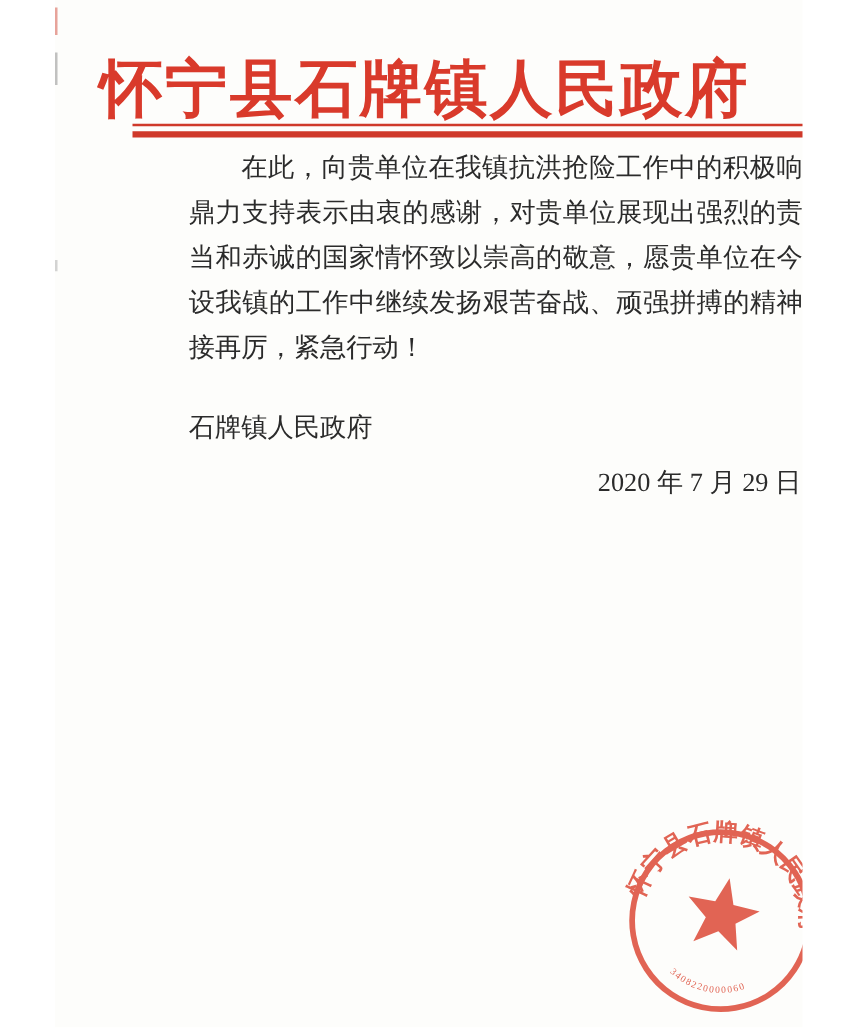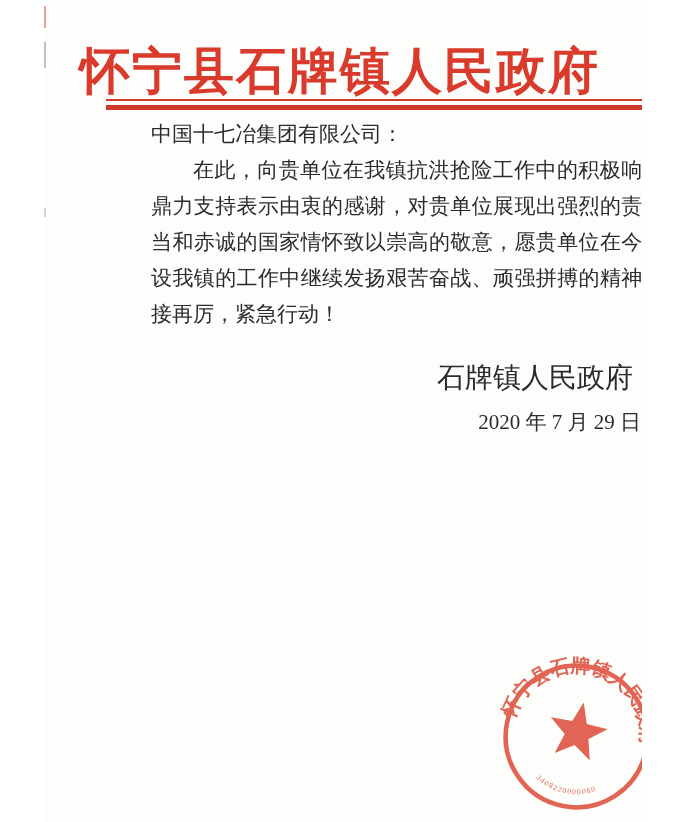--- a/index.html
+++ b/index.html
@@ -33,23 +33,22 @@
     line-height:36px;
     color:#2b2b2b;
     text-align:justify;
     text-justify:inter-ideograph;
   }
   .letter-body p{margin:0;}
   .para{text-indent:2em;}
   
   .closing{margin-top:26px;}
   .signature-line{
-    text-align:right;
     padding-right:52px;
-    font-size:28px;
+    font-size:21px;
     line-height:40px;
   }
   .date-line{
     text-align:right;
     padding-right:44px;
     font-size:21px;
     line-height:40px;
     margin-top:4px;
   }
   
@@ -72,21 +71,20 @@
 
   <div class="artifact artifact-red"></div>
   <div class="artifact artifact-g1"></div>
   <div class="artifact artifact-g2"></div>
 
   <div class="letterhead-title">怀宁县石牌镇人民政府</div>
   <div class="rule rule-thin"></div>
   <div class="rule rule-thick"></div>
 
   <div class="letter-body">
-    <p class="salutation">中国十七冶集团有限公司：</p>
     <p class="para">在此，向贵单位在我镇抗洪抢险工作中的积极响应与鼎力支持表示由衷的感谢，对贵单位展现出强烈的责任担当和赤诚的国家情怀致以崇高的敬意，愿贵单位在今后建设我镇的工作中继续发扬艰苦奋战、顽强拼搏的精神，再接再厉，紧急行动！</p>
 
     <div class="closing">
       <div class="signature-line">石牌镇人民政府</div>
       <div class="date-line">2020 年 7 月 29 日</div>
     </div>
   </div>
 
   <svg class="seal" width="163" height="163" viewBox="0 0 160 160">
     <g transform="rotate(12 80 80)" opacity="0.82">

